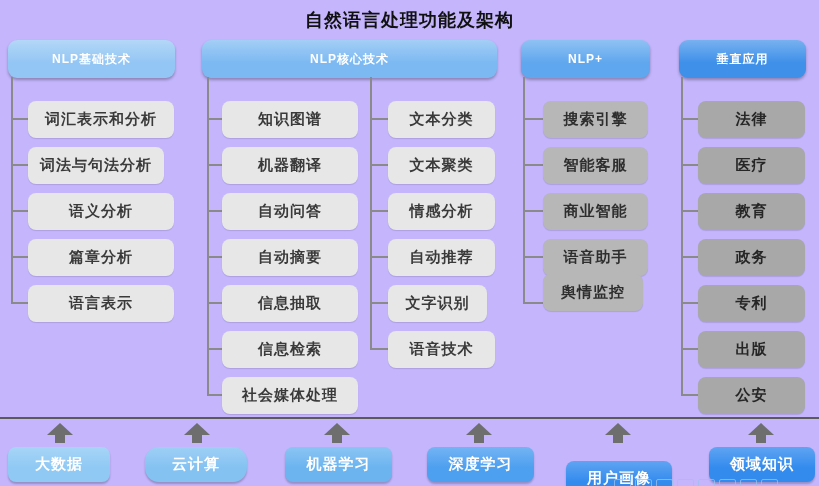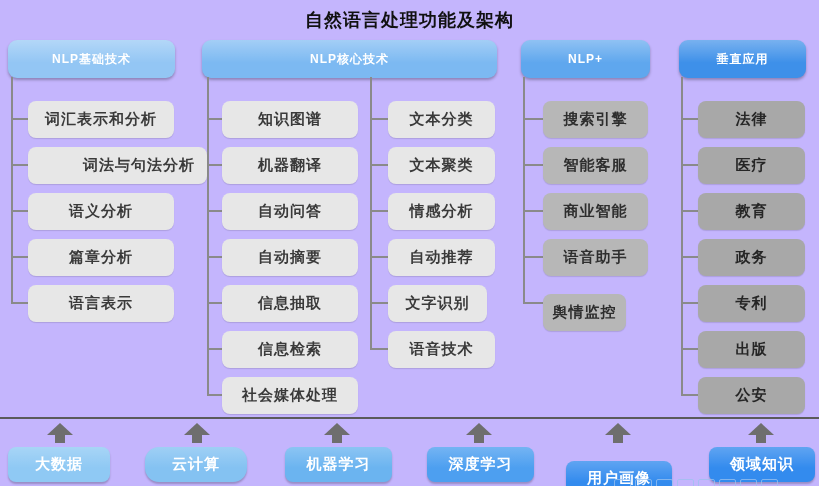--- a/index.html
+++ b/index.html
@@ -86,21 +86,21 @@
 
   <div class="stub" style="left:681px;top:118px;width:17px;"></div>
   <div class="stub" style="left:681px;top:164px;width:17px;"></div>
   <div class="stub" style="left:681px;top:210px;width:17px;"></div>
   <div class="stub" style="left:681px;top:256px;width:17px;"></div>
   <div class="stub" style="left:681px;top:302px;width:17px;"></div>
   <div class="stub" style="left:681px;top:348px;width:17px;"></div>
   <div class="stub" style="left:681px;top:394px;width:17px;"></div>
 
   <div class="item light" style="left:28px;top:101px;width:146px;">词汇表示和分析</div>
-  <div class="item light" style="left:28px;top:147px;width:136px;padding-left:43px;">词法与句法分析</div>
+  <div class="item light" style="left:28px;top:147px;width:136px;">词法与句法分析</div>
   <div class="item light" style="left:28px;top:193px;width:146px;">语义分析</div>
   <div class="item light" style="left:28px;top:239px;width:146px;">篇章分析</div>
   <div class="item light" style="left:28px;top:285px;width:146px;">语言表示</div>
 
   <div class="item light" style="left:222px;top:101px;width:136px;">知识图谱</div>
   <div class="item light" style="left:222px;top:147px;width:136px;">机器翻译</div>
   <div class="item light" style="left:222px;top:193px;width:136px;">自动问答</div>
   <div class="item light" style="left:222px;top:239px;width:136px;">自动摘要</div>
   <div class="item light" style="left:222px;top:285px;width:136px;">信息抽取</div>
   <div class="item light" style="left:222px;top:331px;width:136px;">信息检索</div>
@@ -110,21 +110,21 @@
   <div class="item light" style="left:388px;top:147px;width:107px;">文本聚类</div>
   <div class="item light" style="left:388px;top:193px;width:107px;">情感分析</div>
   <div class="item light" style="left:388px;top:239px;width:107px;">自动推荐</div>
   <div class="item light" style="left:388px;top:285px;width:99px;">文字识别</div>
   <div class="item light" style="left:388px;top:331px;width:107px;">语音技术</div>
 
   <div class="item medium" style="left:543px;top:101px;width:105px;">搜索引擎</div>
   <div class="item medium" style="left:543px;top:147px;width:105px;">智能客服</div>
   <div class="item medium" style="left:543px;top:193px;width:105px;">商业智能</div>
   <div class="item medium" style="left:543px;top:239px;width:105px;">语音助手</div>
-  <div class="item medium" style="left:543px;top:294px;width:83px;">舆情监控</div>
+  <div class="item medium" style="left:543px;top:274px;width:100px;">舆情监控</div>
 
   <div class="item dark" style="left:698px;top:101px;width:107px;">法律</div>
   <div class="item dark" style="left:698px;top:147px;width:107px;">医疗</div>
   <div class="item dark" style="left:698px;top:193px;width:107px;">教育</div>
   <div class="item dark" style="left:698px;top:239px;width:107px;">政务</div>
   <div class="item dark" style="left:698px;top:285px;width:107px;">专利</div>
   <div class="item dark" style="left:698px;top:331px;width:107px;">出版</div>
   <div class="item dark" style="left:698px;top:377px;width:107px;">公安</div>
 
   <div class="separator"></div>

